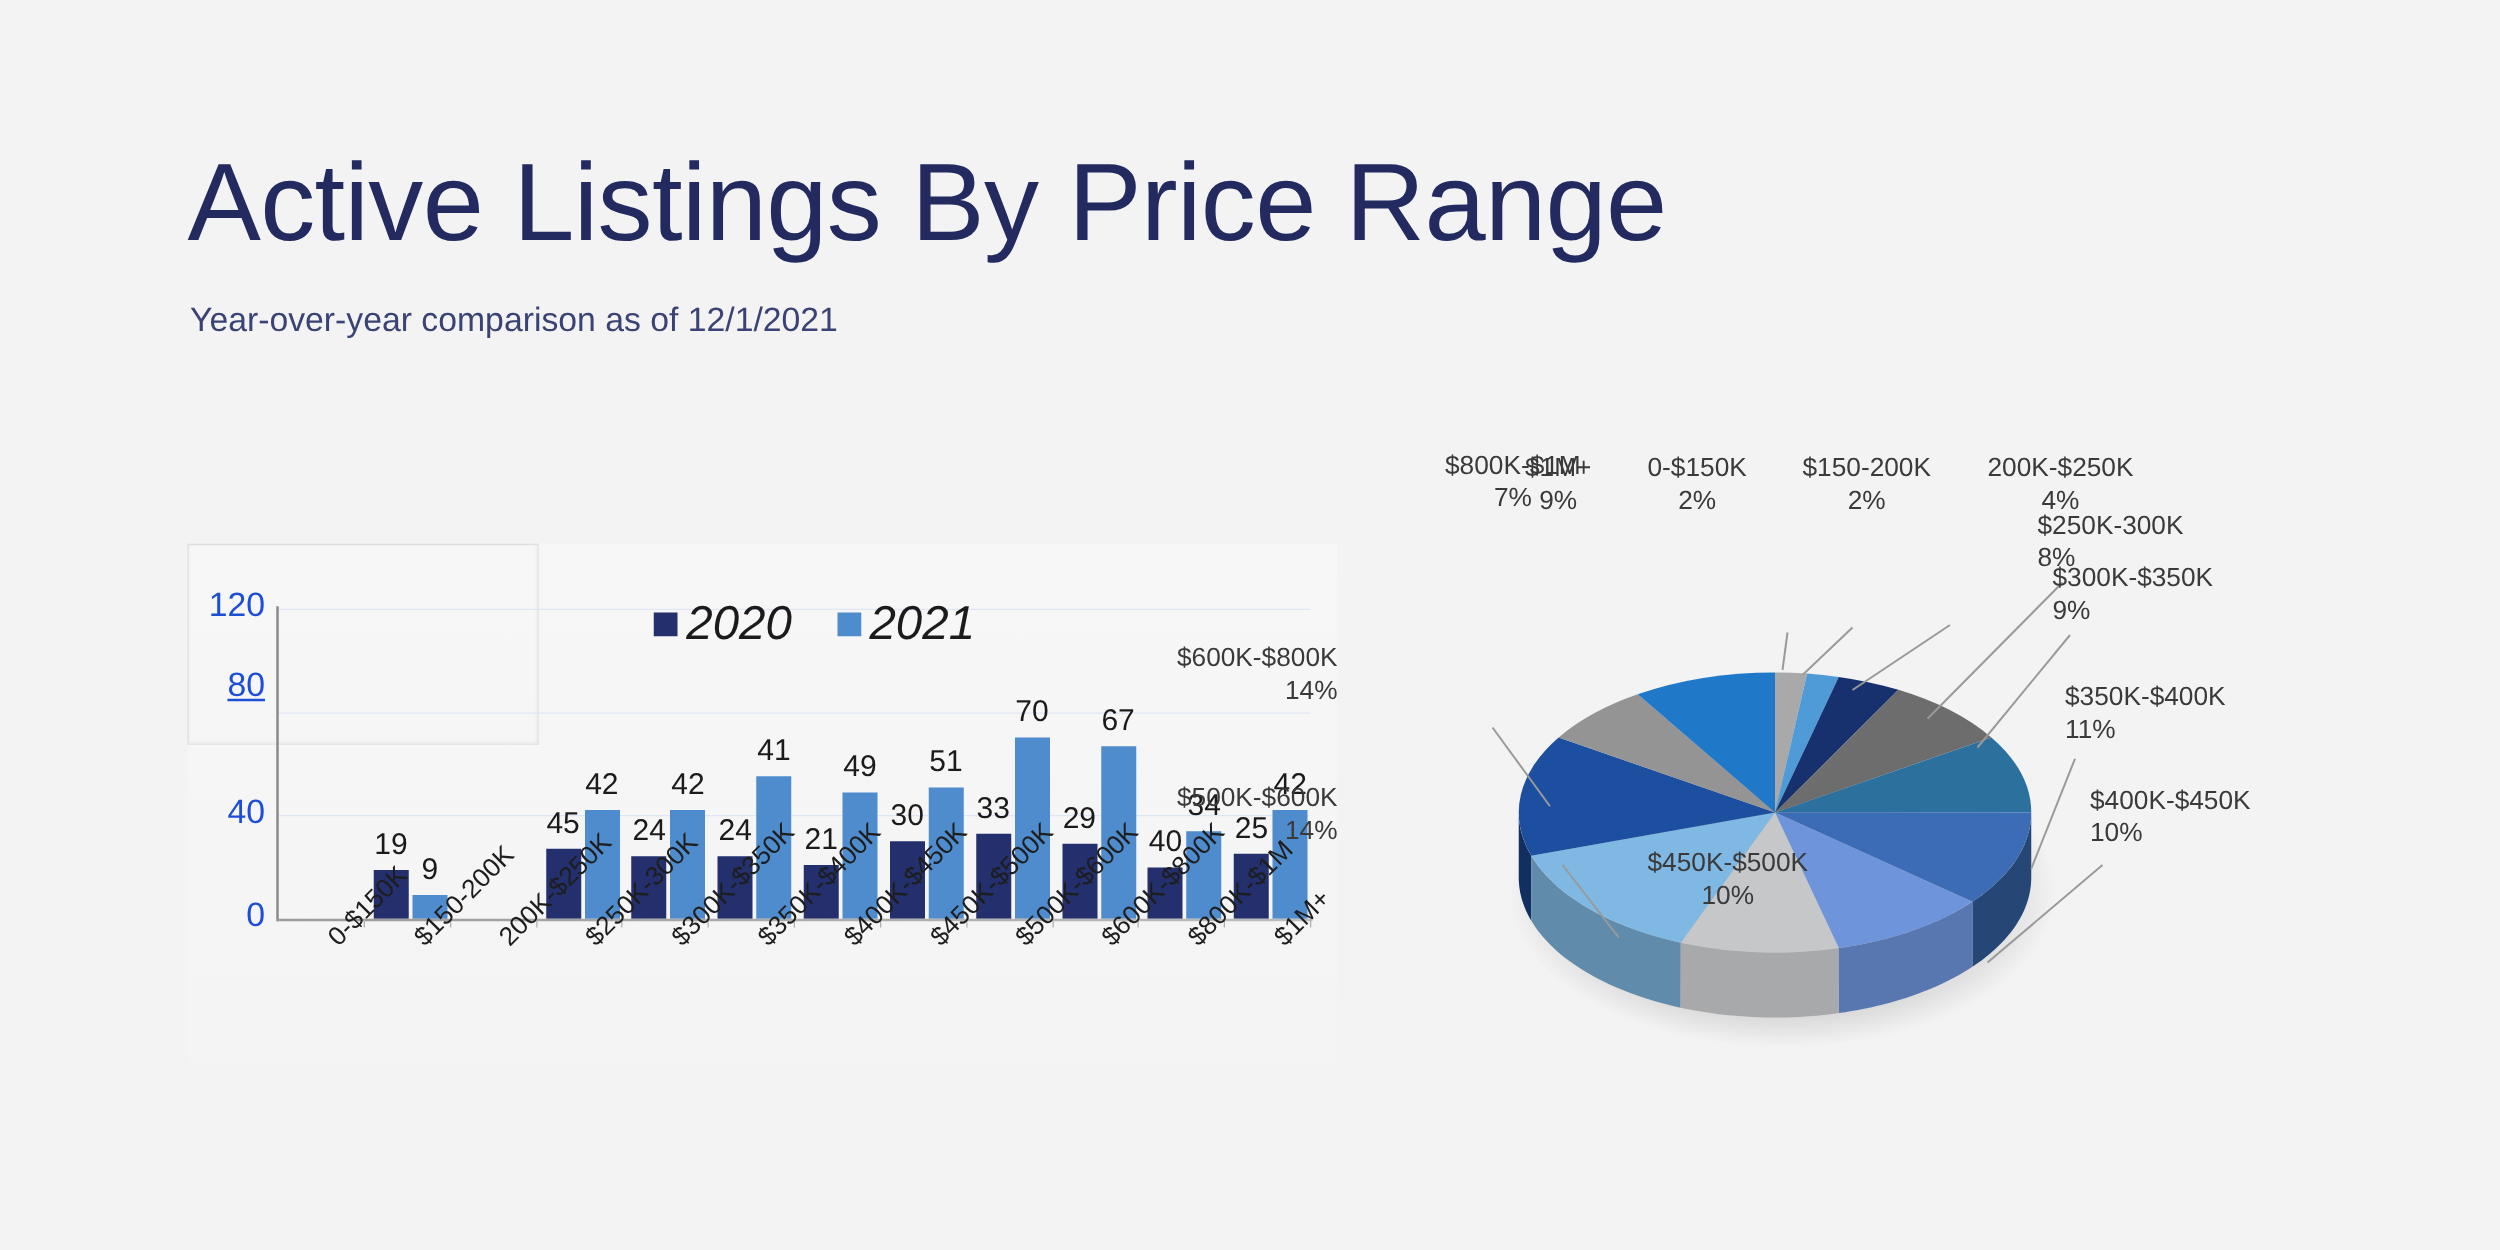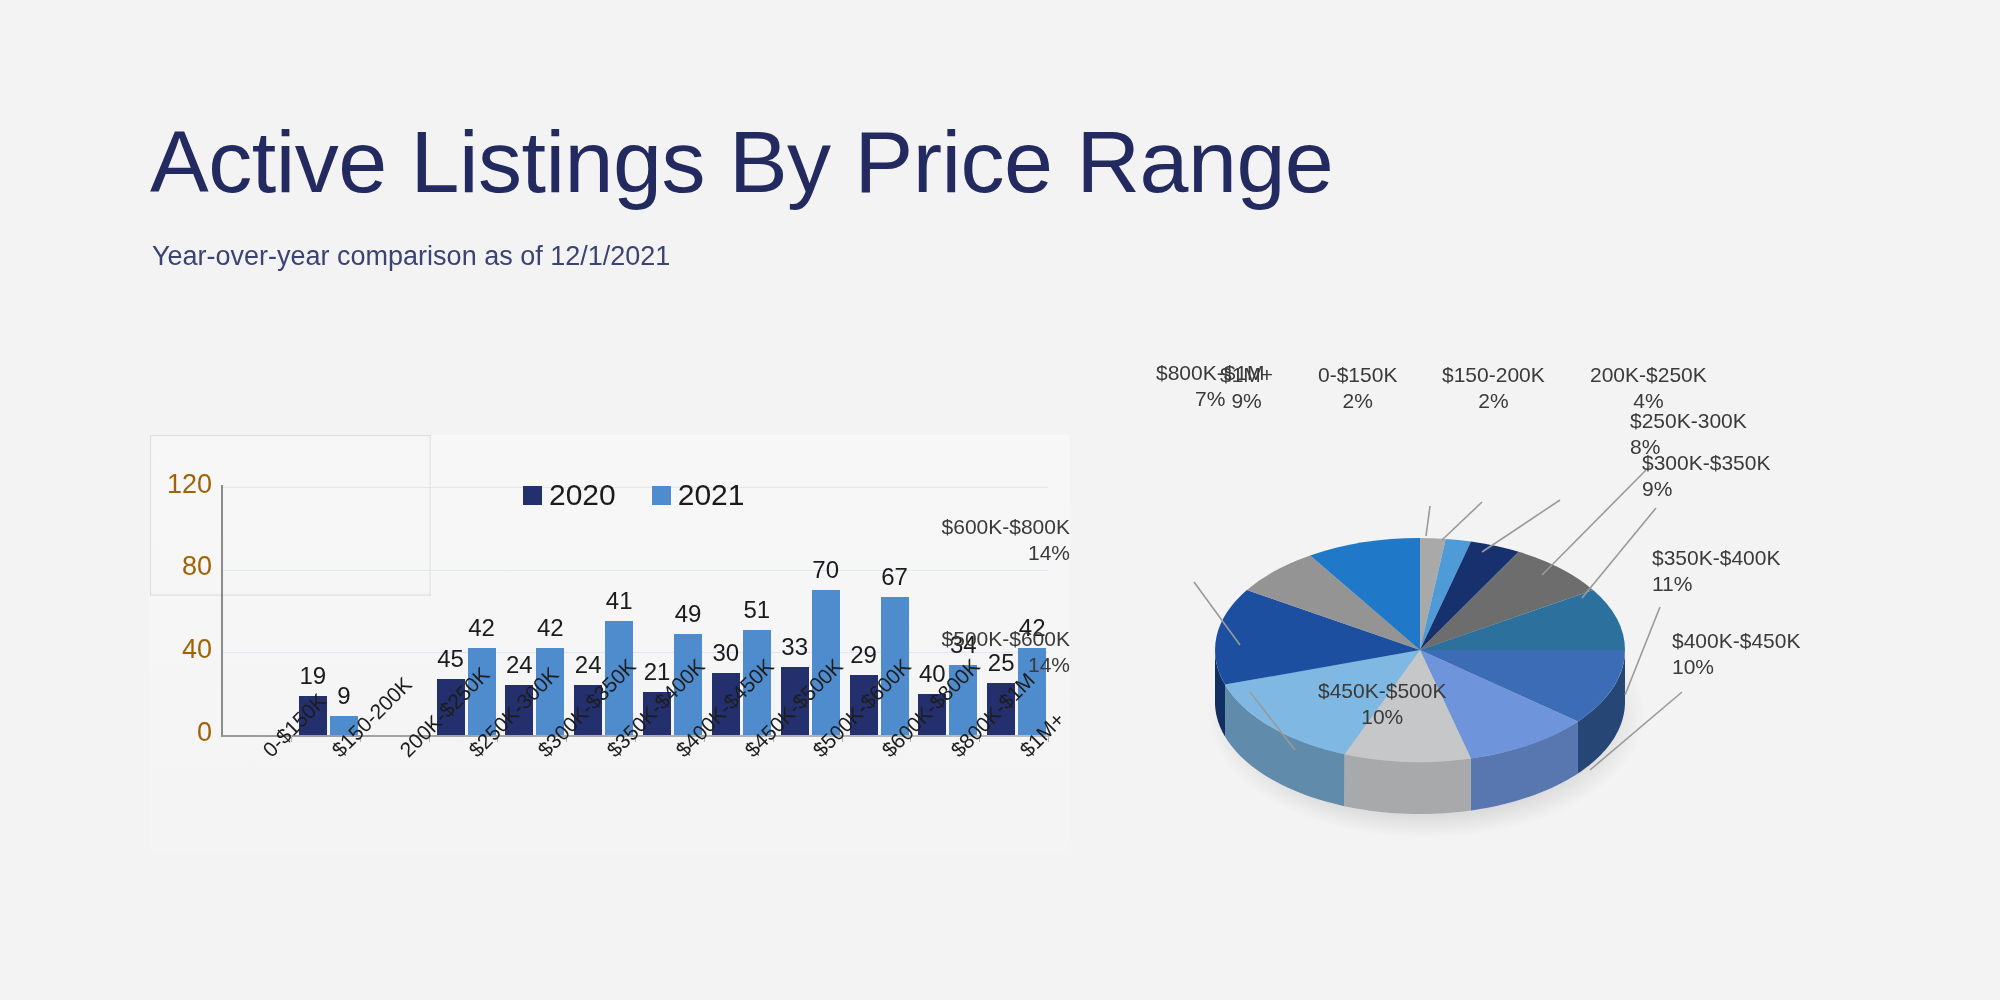--- a/index.html
+++ b/index.html
@@ -33,41 +33,41 @@
     pointer-events:none;
   }
   
   #plot{position:absolute;left:222px;top:487px;width:826px;height:248px;}
   .gridline{position:absolute;left:0;width:826px;height:1px;background:#dfe6f5;}
   #axis-y{position:absolute;left:221px;top:485px;width:2px;height:252px;background:#8b8b8b;}
   #axis-x{position:absolute;left:222px;top:735px;width:828px;height:2px;
           background:linear-gradient(90deg,#9a9a9a,#bdbdbd);}
   .ytick{
     position:absolute;right:0;width:70px;text-align:right;
-    font-size:27px;color:#a16207;
+    font-size:27px;color:#1d4ed8;
   }
   #ylabels{position:absolute;left:140px;top:0;width:72px;height:1000px;}
   .tickmark{position:absolute;top:735px;width:1px;height:7px;background:#b0b0b0;}
   .grp{position:absolute;bottom:0;height:248px;}
   .bar{position:absolute;bottom:0;width:28px;}
   .bar.b2020{background:#23306d;left:0;}
   .bar.b2021{background:#4e8ccd;left:31px;}
   .blabel{
     position:absolute;width:60px;text-align:center;
     font-size:24px;color:#1b1b1b;
   }
   .xlabel{
     position:absolute;top:745px;
     font-size:21px;color:#1d1d1d;white-space:nowrap;
     transform:rotate(-45deg);transform-origin:left top;
   }
   #legend{position:absolute;left:523px;top:478px;display:flex;gap:36px;align-items:center;}
   .lg{display:flex;align-items:center;gap:7px;}
   .lgsw{width:19px;height:19px;display:block;}
-  .lgtx{font-size:30px;color:#1b1b1b;}
+  .lgtx{font-size:38px;color:#1b1b1b;font-style:italic;}
   
   #pie-wrap{position:absolute;left:1090px;top:440px;width:880px;height:420px;}
   #pie-svg{position:absolute;left:0;top:0;}
   .pl{position:absolute;font-size:21px;color:#3a3a3a;line-height:1.22;white-space:nowrap;}
   .pl .pct{display:block;}
   .plr{text-align:left;}
   .pll{text-align:right;}
   .plc{text-align:center;}
 </style>
 </head>
@@ -77,21 +77,21 @@
   <div id="page-title">Active Listings By Price Range</div>
   <div id="page-subtitle">Year-over-year comparison as of 12/1/2021</div>
 </div>
 
 <div id="bar-panel"></div>
 <div id="bar-panel-shadow"></div>
 
 <div id="ylabels">
     <div class="ytick" style="top: 717px;">0</div>
     <div class="ytick" style="top: 634.333px;">40</div>
-    <div class="ytick" style="top: 551px;">80</div>
+    <div class="ytick" style="top: 533px; text-decoration: underline;">80</div>
     <div class="ytick" style="top: 469px;">120</div>
   </div>
 <div id="plot">
     <div class="gridline" style="top: 165.333px;"></div>
     <div class="gridline" style="top: 82.6667px;"></div>
     <div class="gridline" style="top: 0px;"></div>
     <div class="grp" style="left: 76.8333px; width: 62px;">
       <div class="bar b2020" style="height: 39.2667px;"></div>
       <div class="blabel" style="left: -16px; bottom: 45.2667px;">19</div>
       <div class="bar b2021" style="height: 18.6px;"></div>

